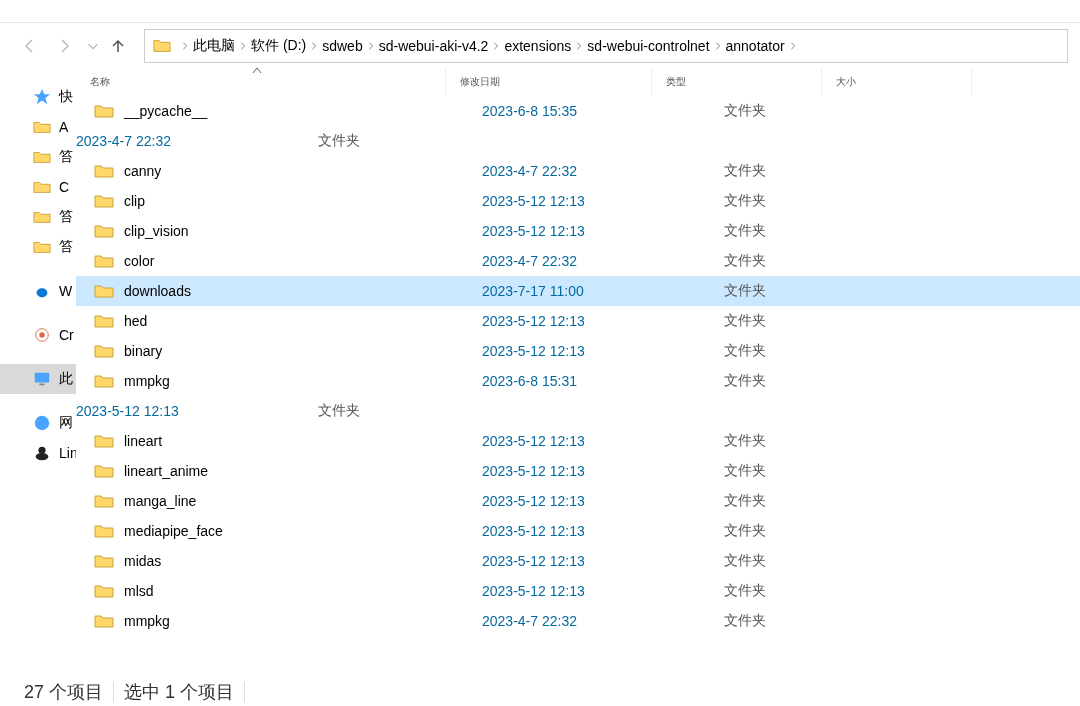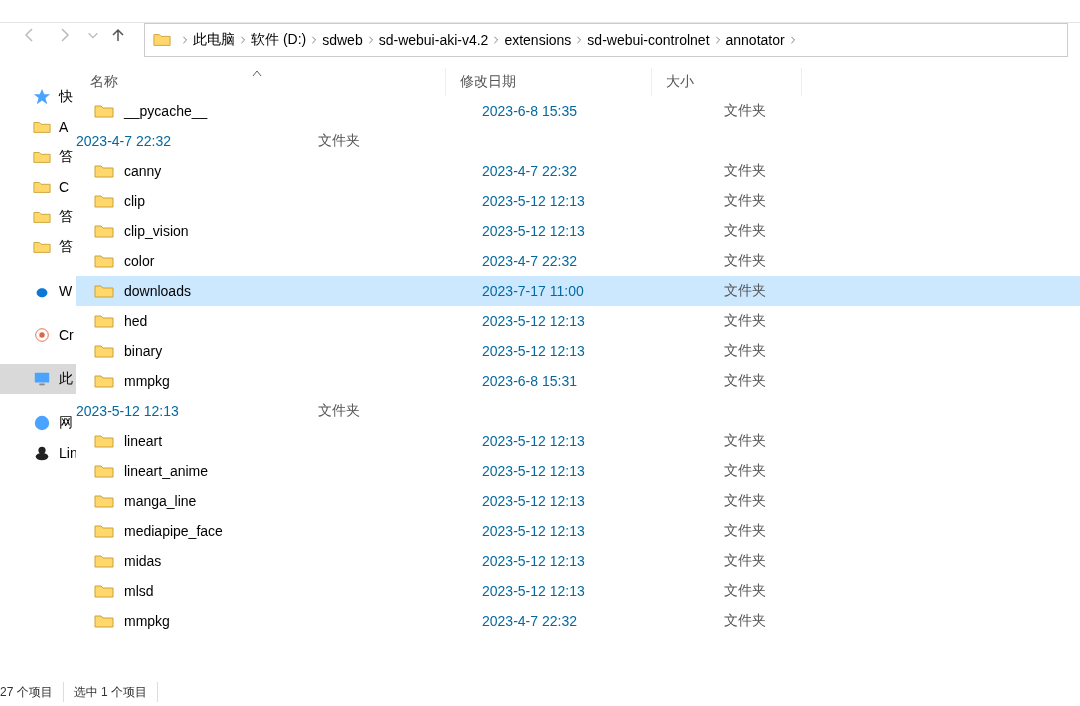--- a/index.html
+++ b/index.html
@@ -1,56 +1,56 @@
 <!DOCTYPE html>
 <html><head>
   <meta charset="utf-8">
   <style>
     * { margin: 0; padding: 0; box-sizing: border-box; }
     body { font-family: "Microsoft YaHei", "Segoe UI", sans-serif; font-size: 14px; color: #000; background: #fff; width: 1080px; height: 706px; overflow: hidden; position: relative; }
 
-    .toolbar { height: 46px; display: flex; padding: 0 12px 0 18px; margin-top: 22px; border-top: 1px solid #e5e5e5; }
+    .toolbar { height: 46px; display: flex; align-items: center; padding: 0 12px 0 18px; margin-top: 22px; border-top: 1px solid #e5e5e5; }
     .nav-arrow { width: 24px; height: 24px; display: flex; align-items: center; justify-content: center; margin-right: 10px; color: #555; cursor: default; }
     .nav-arrow.disabled { color: #bbb; }
     .nav-arrow svg { width: 16px; height: 16px; }
     .up-arrow { margin-right: 14px; }
     .addr-bar { flex: 1; display: flex; align-items: center; height: 34px; border: 1px solid #ccc; background: #fff; padding: 0 4px 0 8px; overflow: hidden; }
     .addr-icon { width: 18px; height: 18px; margin-right: 8px; flex: 0 0 auto; }
     .breadcrumb { display: flex; align-items: center; white-space: nowrap; }
     .crumb { padding: 0 2px; cursor: default; }
     .chev { width: 12px; display: flex; align-items: center; justify-content: center; color: #606060; }
     .chev svg { width: 8px; height: 8px; }
 
     .main { display: flex; height: 600px; }
     .sidebar { width: 85px; border-right: 0px solid #eee; overflow: hidden; }
     .side-item { height: 30px; display: flex; align-items: center; padding-left: 33px; white-space: nowrap; cursor: default; position: relative; }
     .side-item.selected { background: #d9d9d9; }
     .side-item .sicon { width: 18px; height: 18px; margin-right: 8px; flex: 0 0 auto; }
     .side-group { margin-top: 14px; }
 
     .content { flex: 1; position: relative; }
-    .headers { display: flex; height: 28px; align-items: center; color: #333; font-size: 14px; position: relative; text-align: center;}
+    .headers { display: flex; height: 28px; align-items: center; color: #333; font-size: 10px; position: relative; text-align: center;}
     .hcol { border-right: 1px solid #eee; height: 100%; display: flex; align-items: center; padding-left: 14px; color: #555;}
     .hcol.name { width: 370px; }
     .hcol.date { width: 206px; }
     .hcol.type { width: 170px; }
     .hcol.size { width: 150px; }
     .sort-ind { position: absolute; left: 176px; top: -2px; color: #606060; }
     .sort-ind svg { width: 10px; height: 10px; }
 
     .rows { }
     .row { display: flex; height: 30px; align-items: center; cursor: default; gap: 36px; }
     .row.sel { background: #cce8ff; }
     .row .c-name { width: 370px; display: flex; align-items: center; padding-left: 18px; }
     .row .c-date { width: 206px; color: #0369a1; }
     .row .c-type { width: 170px; color: #555; }
     .row .c-size { width: 150px; color: #555; }
     .ficon { width: 20px; height: 20px; margin-right: 10px; flex: 0 0 auto; }
 
-    .status { position: absolute; bottom: 0; left: 0; right: 0; height: 28px; display: flex; align-items: center; padding-left: 0; font-size: 12px; color: #333;}
+    .status { position: absolute; bottom: 0; left: 0; right: 0; height: 28px; display: flex; align-items: center; padding-left: 24px; font-size: 18px; color: #333;}
     .status .sseg { padding: 0 10px; border-right: 1px solid #ddd; height: 20px; display: flex; align-items: center; }
     .status .sseg:first-child { padding-left: 0; }
   </style>
 </head>
 <body>
 
 <div class="toolbar">
   <div class="nav-arrow disabled">
     <svg viewBox="0 0 16 16">
         <path d="M10 2 L4 8 L10 14" fill="none" stroke="currentColor" stroke-width="1.5"></path>
@@ -226,20 +226,23 @@
     <div class="headers">
       <span class="sort-ind"><svg viewBox="0 0 10 10">
             <path d="M1 7 L5 2 L9 7" fill="none" stroke="currentColor"></path>
           </svg></span>
       <div class="hcol name">
           <span>名称</span>
         </div>
       <div class="hcol date">
           <span>修改日期</span>
         </div>
+      <div class="hcol type">
+          <span>类型</span>
+        </div>
       <div class="hcol size">
           <span>大小</span>
         </div>
     </div>
     <div class="rows" id="rows">
         <div class="row">
           <div class="c-name">
             <span class="ficon"><svg viewBox="0 0 20 20">
                 <path d="M1 5h6l2 2h10v9H1z" fill="#ffd76a" stroke="#caa23a"></path>
               </svg></span>

